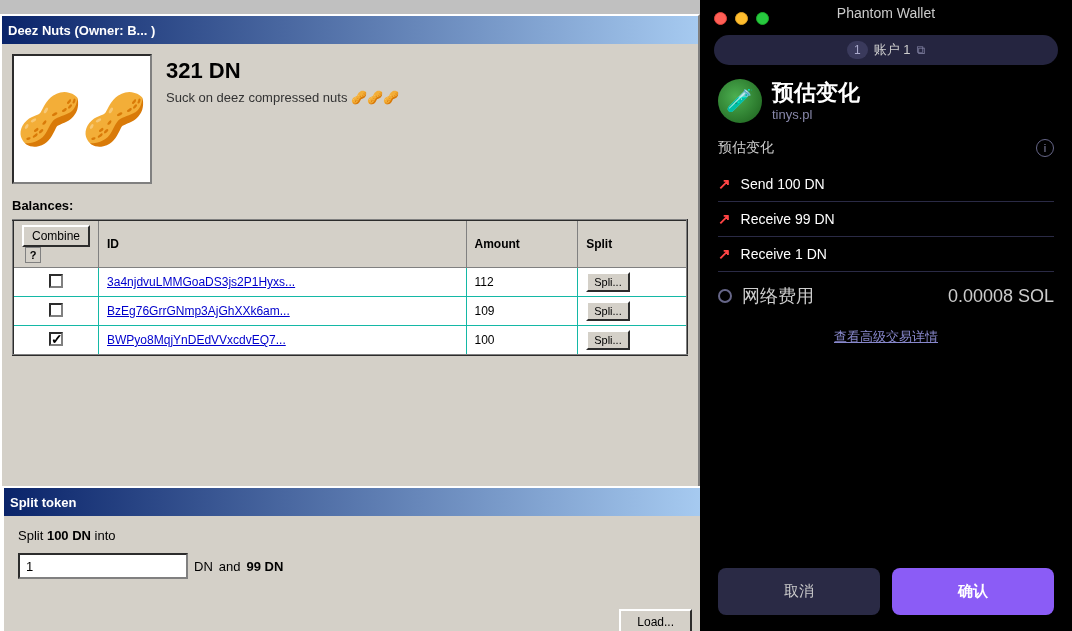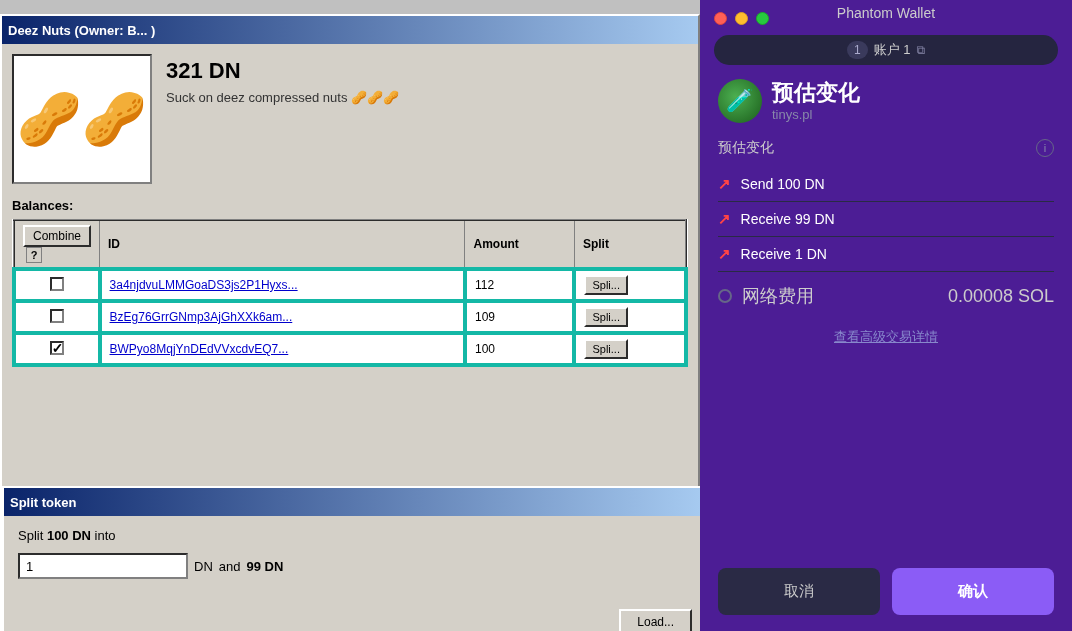--- a/index.html
+++ b/index.html
@@ -133,21 +133,21 @@
       height: 16px;
       background: #d4d0c8;
       border: 1px solid #808080;
       font-size: 11px;
       font-weight: bold;
       cursor: pointer;
       margin-left: 3px;
     }
 
     .token-table td {
-      border: 4px solid #14b8a6;
+      border: 1px solid #14b8a6;
       padding: 4px 8px;
       font-size: 12px;
     }
 
     .token-link {
       color: #0000cc;
       text-decoration: underline;
       cursor: pointer;
       font-size: 12px;
     }
@@ -274,21 +274,21 @@
       padding: 6px 8px;
     }
 
     
     .phantom-panel {
       position: absolute;
       right: 0;
       top: 0;
       width: 372px;
       height: 631px;
-      background: #4c1d95;
+      background: #000000;
       color: #ffffff;
       display: flex;
       flex-direction: column;
     }
 
     
     .traffic-lights {
       display: flex;
       gap: 8px;
       padding: 12px 14px 8px 14px;

